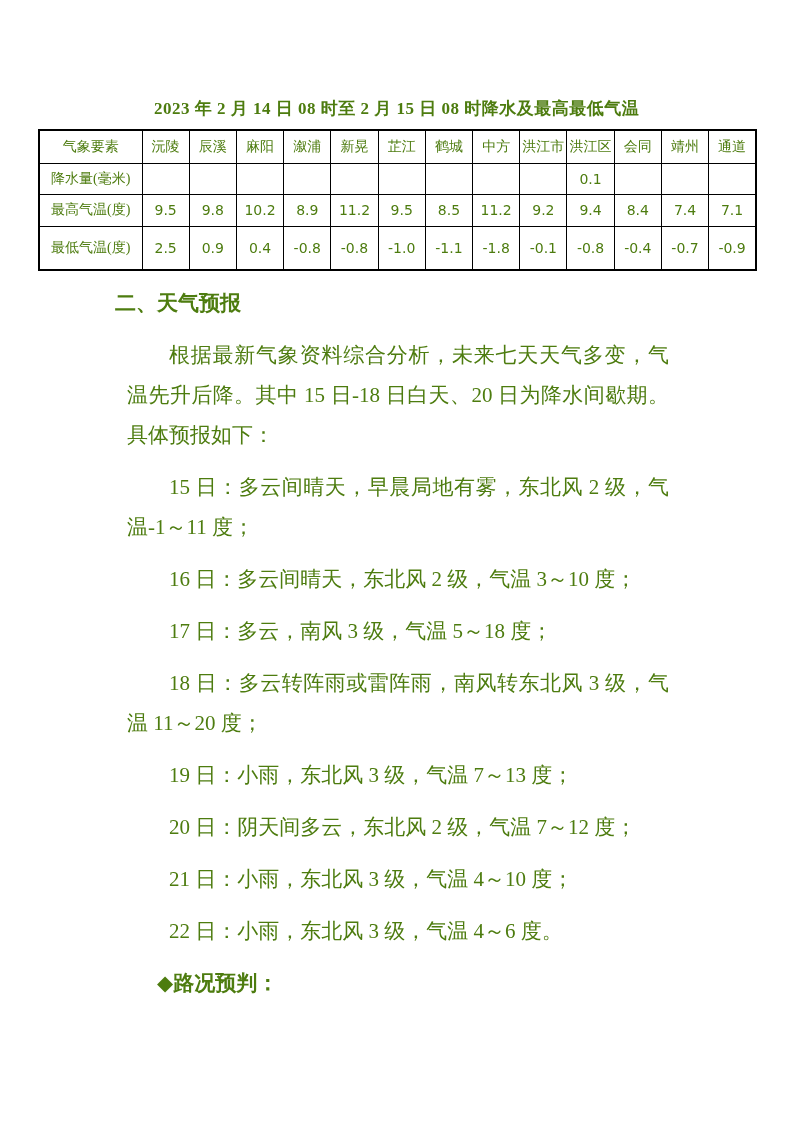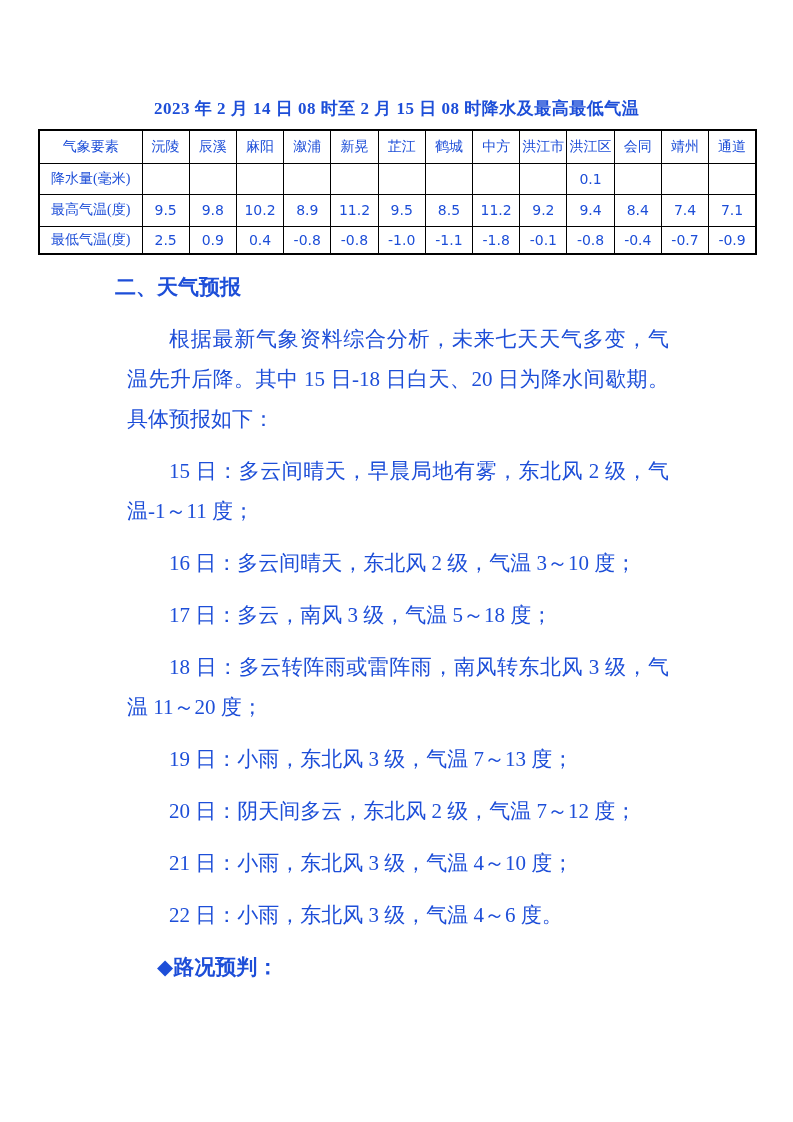--- a/index.html
+++ b/index.html
@@ -1,40 +1,40 @@
 <!DOCTYPE html>
 <html><head>
 <meta charset="utf-8">
 <style>
   html,body{margin:0;padding:0;}
   body{background:#888;}
   .page{
     width:793px;height:1122px;background:#ffffff;margin:0 auto;
     position:relative;overflow:hidden;
-    font-family:"Liberation Serif", serif;color:#1d4ed8;
+    font-family:"Liberation Serif", serif;color:#4d7c0f;
   }
   .table-title{
     margin:97px 0 0 0;text-align:center;
     font-size:17px;line-height:23px;font-weight:bold;
     letter-spacing:0.5px;
     font-family:"Liberation Serif", serif;
   }
   table.weather{
     border-collapse:collapse;table-layout:fixed;
     margin:9px 12px 0 38px;width:719px;
     border:2px solid #000;
   }
   table.weather td{
     border:1px solid #000;text-align:center;vertical-align:middle;
     padding:0;overflow:hidden;
   }
   table.weather tr.hdr{height:33px;}
   table.weather tr.r0{height:31px;}
   table.weather tr.r1{height:32px;}
-  table.weather tr.r2{height:28px;}
+  table.weather tr.r2{height:44px;}
   td.lbl{font-size:14px;font-family:Liberation Serif, serif;}
   td.hd{font-size:14px;font-family:"Liberation Serif", serif;}
   td.num{font-size:14px;font-family:"DejaVu Sans", sans-serif;}
   .content{
     margin:0 112px 0 115px;
     font-size:21px;line-height:40px;
     text-align:justify;
   }
   .sec-heading{
     margin:12px 0 0 0;

